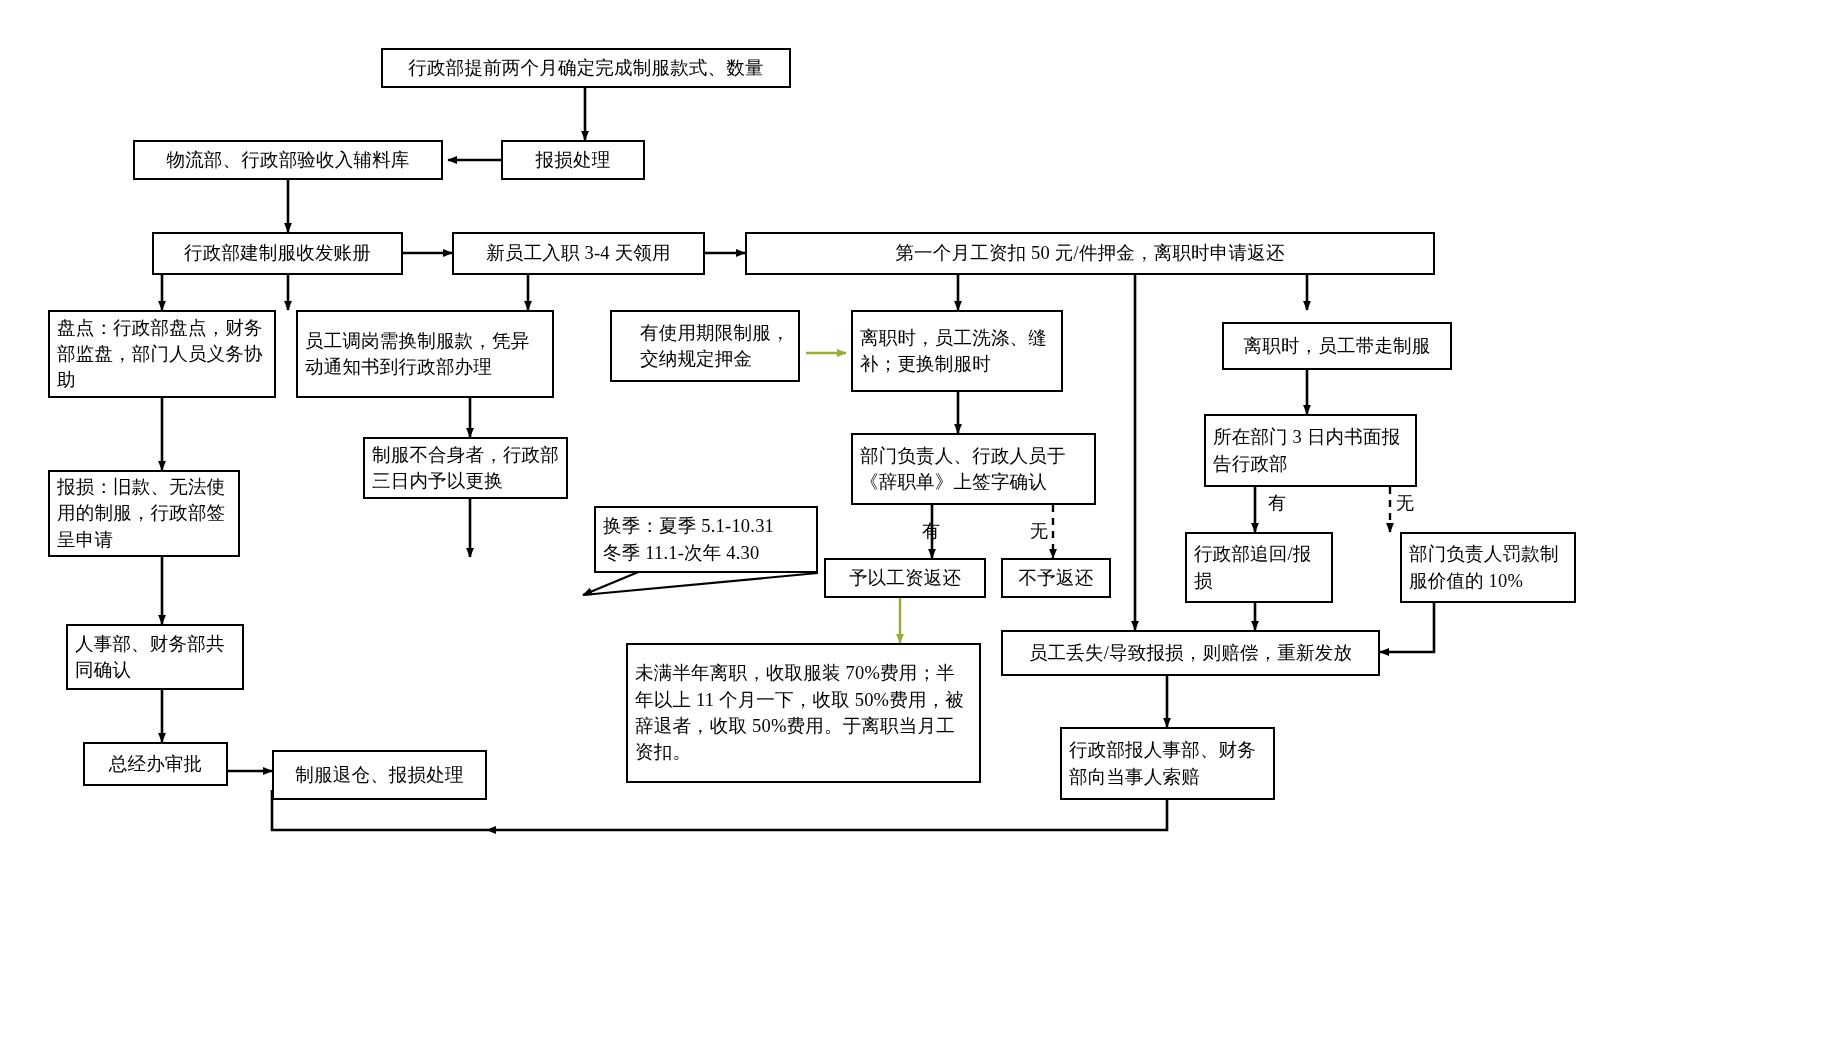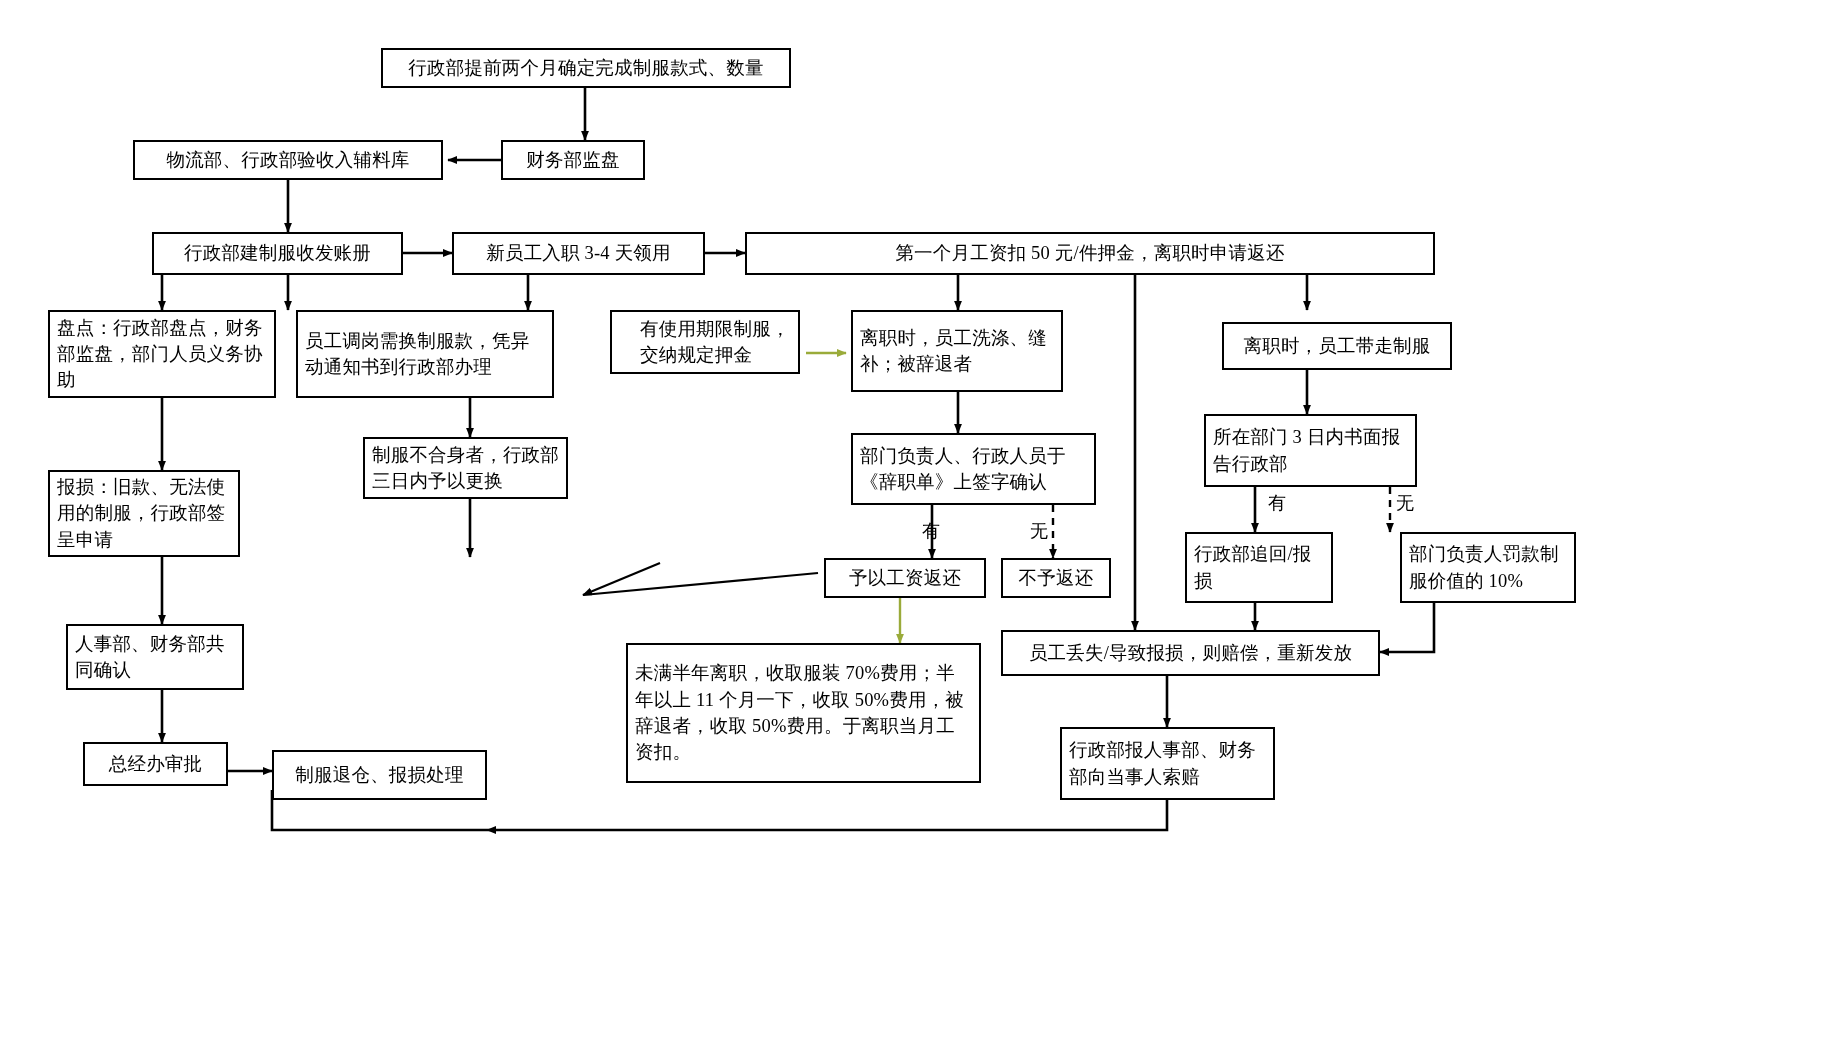--- a/index.html
+++ b/index.html
@@ -140,62 +140,66 @@
   </svg>
 
   <div class="node thick" style="left:381px; top:48px; width:410px; height:40px;">
     <span class="txt">行政部提前两个月确定完成制服款式、数量</span>
   </div>
 
   <div class="node thick" style="left:133px; top:140px; width:310px; height:40px;">
     <span class="txt">物流部、行政部验收入辅料库</span>
   </div>
   <div class="node thick" style="left:501px; top:140px; width:144px; height:40px;">
-    <span class="txt">财务部监盘</span>
+    <span class="txt">报损处理</span>
   </div>
 
   <div class="node thick" style="left:152px; top:232px; width:251px; height:43px;">
     <span class="txt">行政部建制服收发账册</span>
   </div>
   <div class="node thick" style="left:452px; top:232px; width:253px; height:43px;">
     <span class="txt">新员工入职 3-4 天领用</span>
   </div>
   <div class="node thick" style="left:745px; top:232px; width:690px; height:43px;">
     <span class="txt">第一个月工资扣 50 元/件押金，离职时申请返还</span>
   </div>
 
   <div class="node thick alignleft" style="left:48px; top:310px; width:228px; height:88px;justify-content:center;">
     <span class="txt">盘点：行政部盘点，财务部监盘，部门人员义务协助</span>
   </div>
   <div class="node thick alignleft" style="left:296px; top:310px; width:258px; height:88px;">
     <span class="txt">员工调岗需换制服款，凭异动通知书到行政部办理</span>
   </div>
-  <div class="node thick alignleft" style="left:610px; top:310px; width:190px; height:64px;padding-left:28px;">
+  <div class="node thick alignleft" style="left:610px; top:310px; width:190px; height:72px;padding-left:28px;">
     <span class="txt">有使用期限制服，交纳规定押金</span>
   </div>
   <div class="node thick alignleft" style="left:851px; top:310px; width:212px; height:82px;">
-    <span class="txt">离职时，员工洗涤、缝补；被辞退者</span>
+    <span class="txt">离职时，员工洗涤、缝补；更换制服时</span>
   </div>
   <div class="node thick" style="left:1222px; top:322px; width:230px; height:48px;">
     <span class="txt">离职时，员工带走制服</span>
   </div>
 
   <div class="node thick alignleft" style="left:48px; top:470px; width:192px; height:87px;">
     <span class="txt">报损：旧款、无法使用的制服，行政部签呈申请</span>
   </div>
   <div class="node thick alignleft" style="left:363px; top:437px; width:205px; height:62px;">
     <span class="txt">制服不合身者，行政部三日内予以更换</span>
   </div>
   <div class="node thick alignleft" style="left:851px; top:433px; width:245px; height:72px;">
     <span class="txt">部门负责人、行政人员于《辞职单》上签字确认</span>
   </div>
   <div class="node thick alignleft" style="left:1204px; top:414px; width:213px; height:73px;">
     <span class="txt">所在部门 3 日内书面报告行政部</span>
   </div>
 
+  <div class="node thick alignleft" style="left:594px; top:506px; width:224px; height:67px; white-space:pre-line;">
+    <span class="txt">换季：夏季 5.1-10.31
+冬季 11.1-次年 4.30</span>
+  </div>
   <div class="node thick" style="left:824px; top:558px; width:162px; height:40px;">
     <span class="txt">予以工资返还</span>
   </div>
   <div class="node thick" style="left:1001px; top:558px; width:110px; height:40px;">
     <span class="txt">不予返还</span>
   </div>
   <div class="node thick alignleft" style="left:1185px; top:532px; width:148px; height:71px;">
     <span class="txt">行政部追回/报损</span>
   </div>
   <div class="node thick alignleft" style="left:1400px; top:532px; width:176px; height:71px;">

